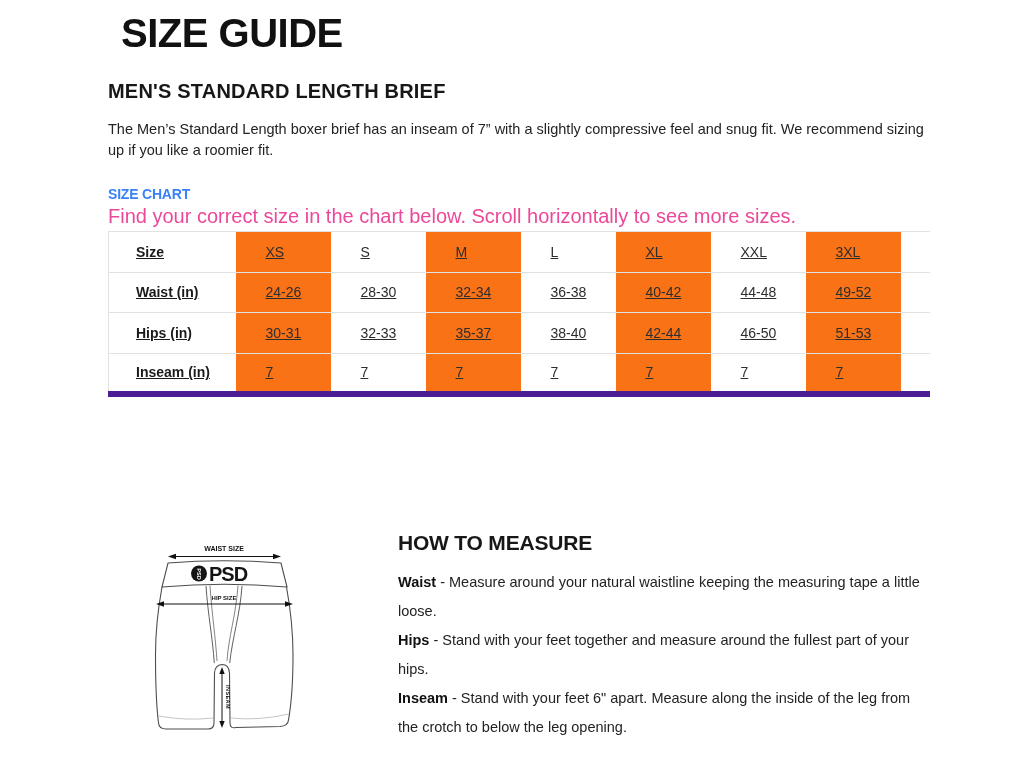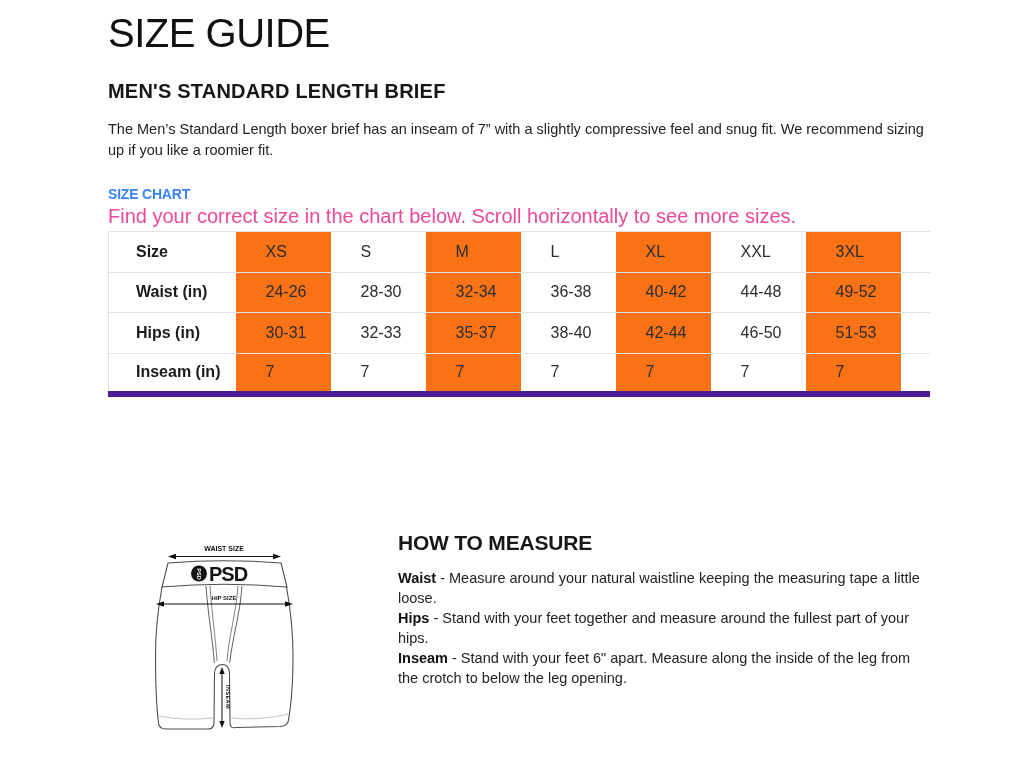--- a/index.html
+++ b/index.html
@@ -1,41 +1,41 @@
 <!DOCTYPE html>
 <html><head>
 <meta charset="utf-8">
 <style>
   * { margin:0; padding:0; box-sizing:border-box; }
   html,body { width:1024px; height:768px; background:#fff; overflow:hidden; }
   body { font-family:"Liberation Sans","DejaVu Sans",sans-serif; color:#1f1f1f; }
   .content { padding:12px 94px 0 108px; }
 
-  .page-title { font-size:40px; font-weight:400; letter-spacing:-0.5px; color:#111; line-height:42px; }
+  .page-title { font-size:40px; font-weight:700; letter-spacing:-0.5px; color:#111; line-height:42px;margin-left:13px; }
   .product-title { margin-top:26px; font-size:20px; font-weight:700; color:#171717; letter-spacing:0.2px; }
   .desc { margin-top:16px; font-size:14.5px; line-height:21px; color:#232323; max-width:824px; }
   .section-heading { margin-top:25px; font-size:14px; font-weight:700; color:#3b82f6; letter-spacing:-0.2px; }
   .hint { margin-top:5px; font-size:20px; line-height:18px; color:#ec4899; }
 
   .table-scroll { margin-top:6px; width:822px; overflow-x:auto; scrollbar-width:none; }
   .table-scroll::-webkit-scrollbar { display:none; }
   table { border-collapse:collapse; table-layout:fixed; width:887px; }
-  td, th { height:40.5px; border-top:1px solid #e2e2e2; font-size:16px; text-align:left;
-           vertical-align:middle; padding-left:30px; font-weight:400; color:#2d2d2d; white-space:nowrap; }
+  td, th { height:40.5px; border-top:1px solid #e2e2e2; font-size:14px; text-align:left;
+           vertical-align:middle; padding-left:30px; font-weight:400; color:#2d2d2d; white-space:nowrap;text-decoration:underline; }
   tr:last-child td, tr:last-child th { border-bottom:6px solid #4c1d95; }
   .label-cell { width:127px; padding-left:27px; font-weight:700; color:#1a1a1a;
                 border-left:1px solid #e2e2e2; background:#fff; }
   .data-cell { width:95px; }
   .alt { background:#f97316; }
 
   .measure-row { display:flex; margin-top:134px; align-items:flex-start; }
   .diagram { margin-left:44px; width:150px; height:200px; flex:none; margin-top:6px; }
   .measure-text { margin-left:96px; width:536px; }
   .measure-heading { font-size:21px; font-weight:700; color:#171717; letter-spacing:-0.2px; }
-  .measure-items { margin-top:13px; font-size:14.5px; line-height:20px; color:#232323; }
+  .measure-items { margin-top:13px; font-size:14.5px; line-height:29px; color:#232323; }
   .measure-items p { margin:0; }
   .measure-items b { font-weight:700; color:#111; }
 
   svg text { font-family:"Liberation Sans","DejaVu Sans",sans-serif; }
 </style>
 </head>
 <body>
 
 <div class="content">
 

